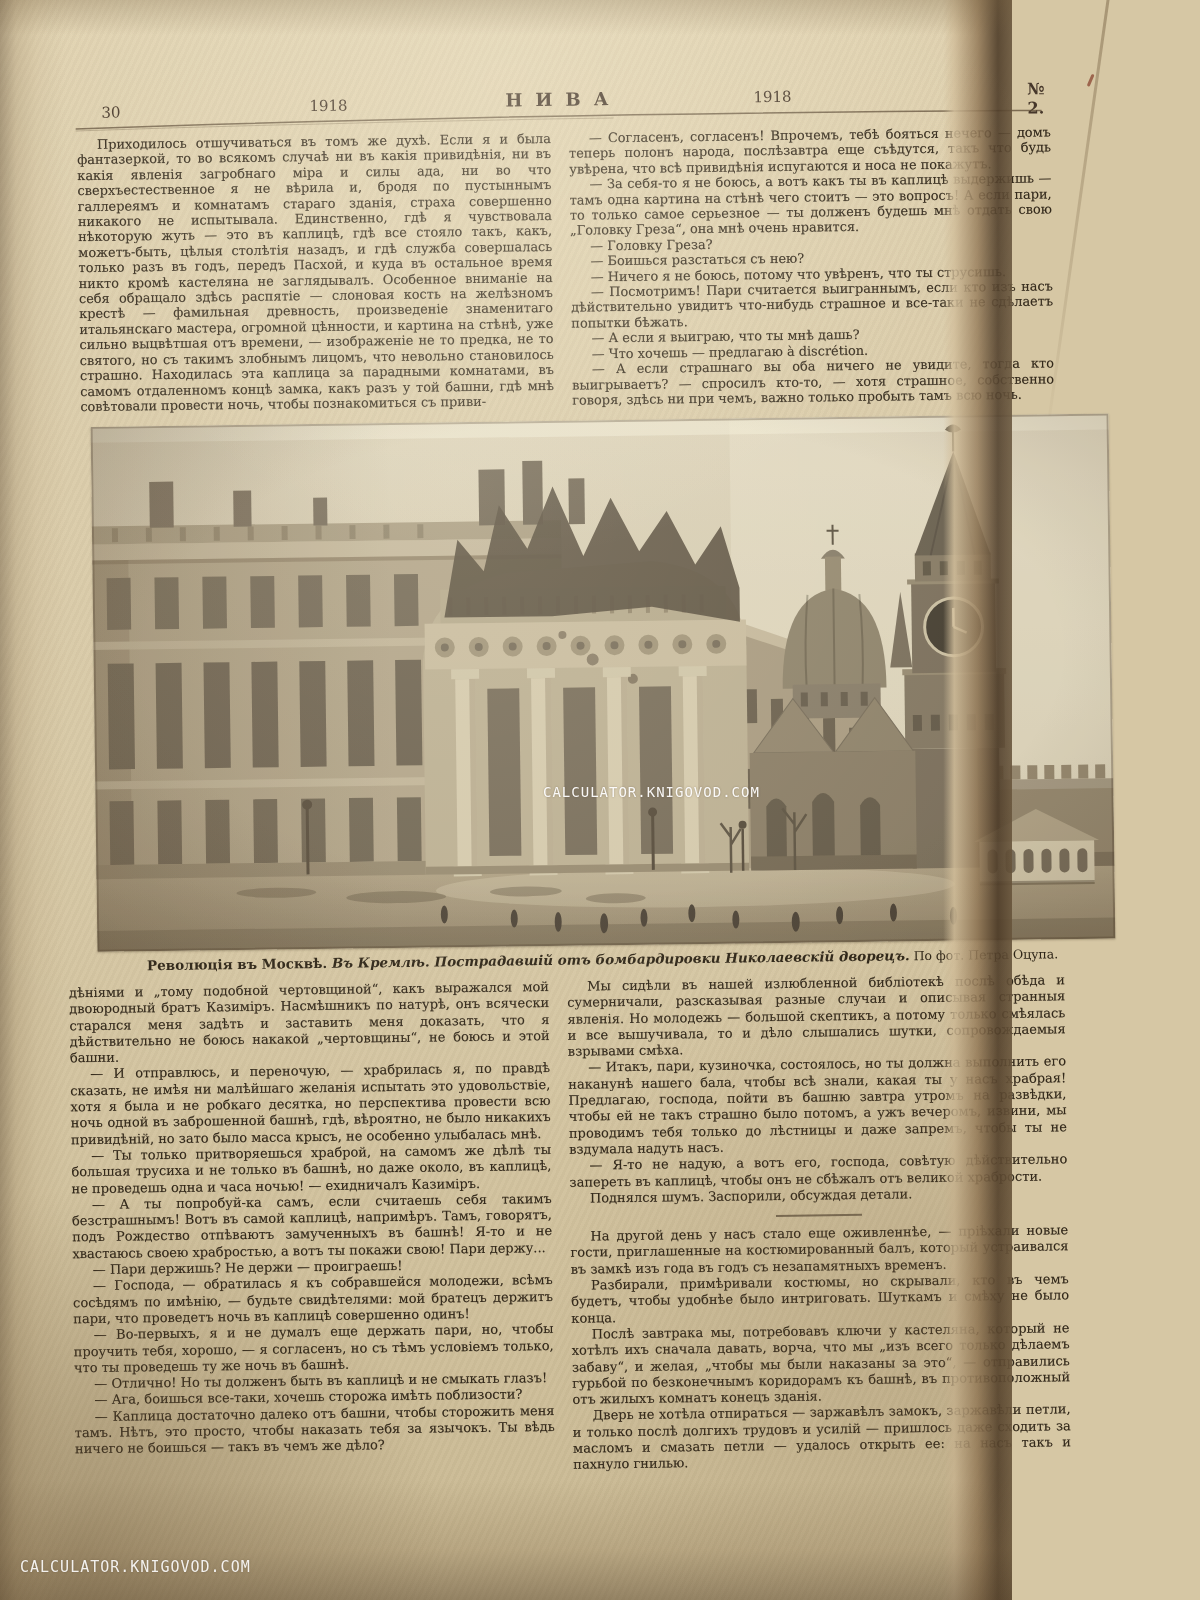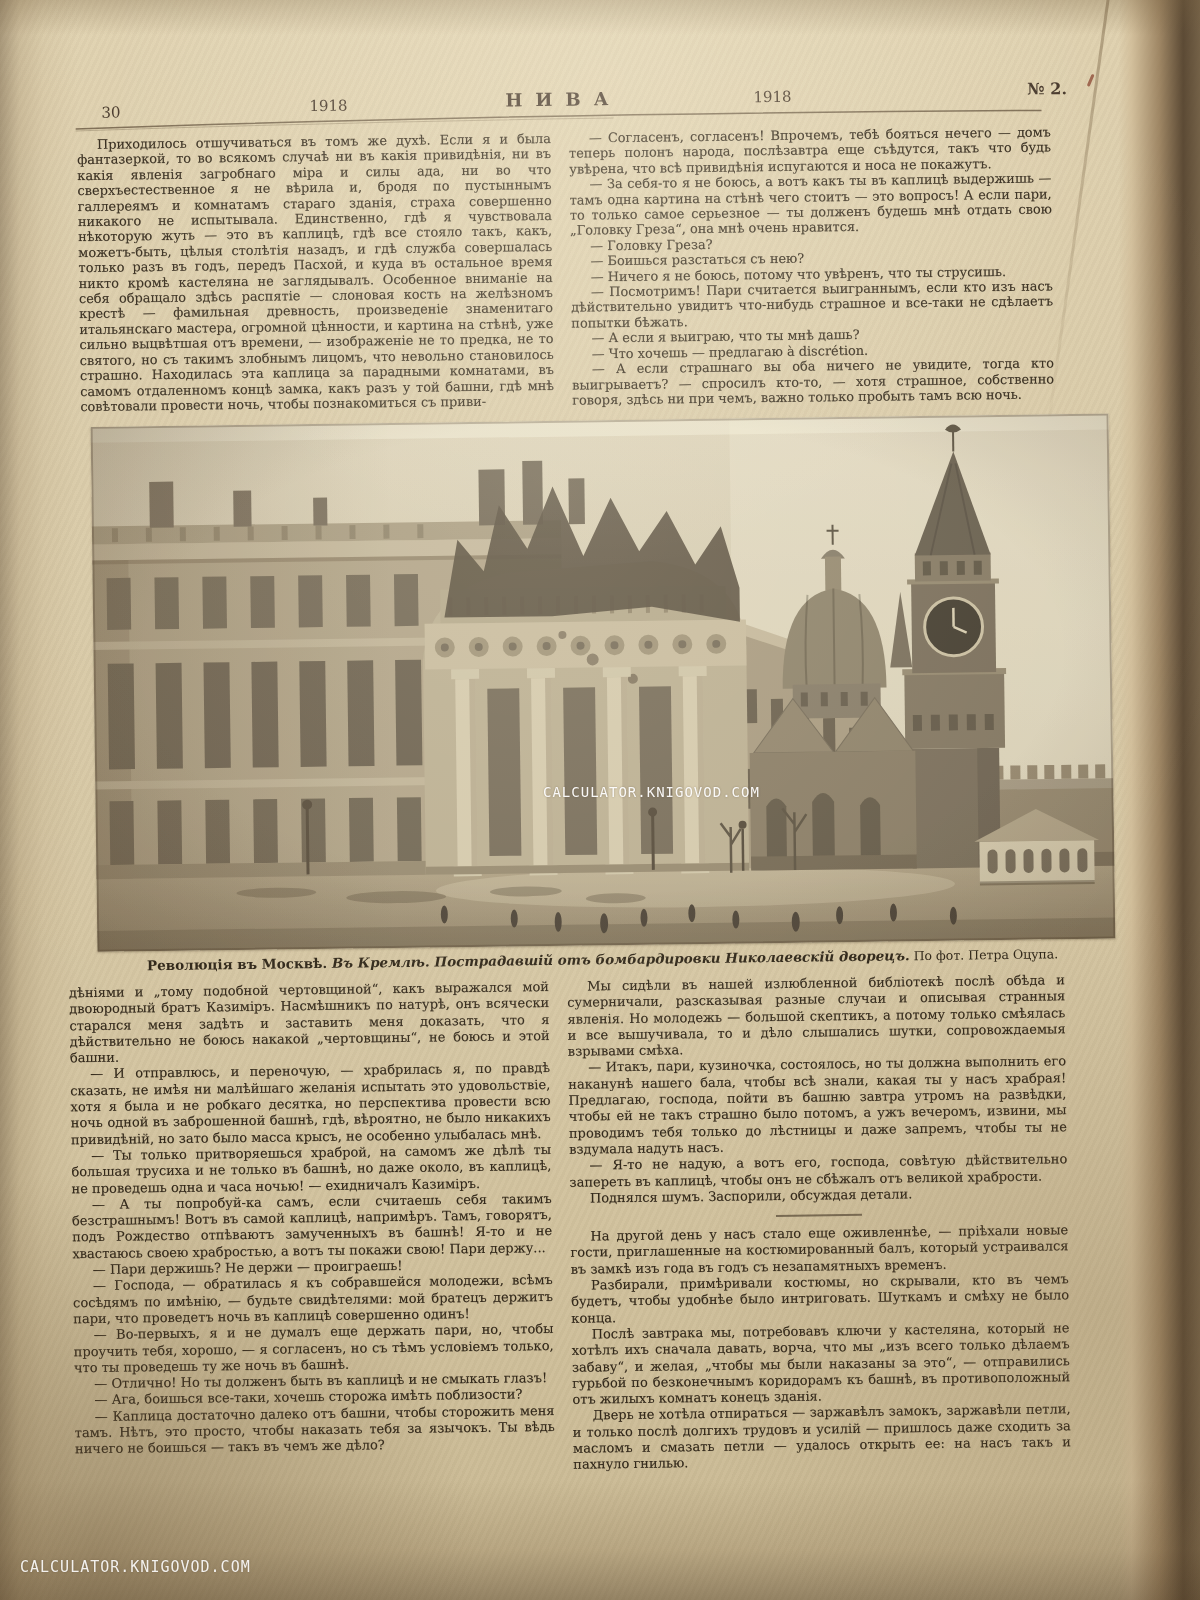--- a/index.html
+++ b/index.html
@@ -2,21 +2,21 @@
 <html lang="ru"><head>
 <meta charset="utf-8">
 <style>
   html,body{margin:0;padding:0;}
   body{
     width:1200px;height:1600px;overflow:hidden;
     background:#d6c7a4;
     font-family:"DejaVu Serif", serif;
     position:relative;
   }
-  .page{position:absolute;inset:0;width:1200px;height:1600px;
+  .page{position:absolute;inset:0;width:1012px;height:1600px;
     background:
       repeating-linear-gradient(115deg, rgba(255,255,255,0.018) 0 3px, rgba(0,0,0,0.018) 3px 6px),
       linear-gradient(180deg,#e0d2b0 0%,#d8c9a6 30%,#d3c4a0 70%,#c9b993 100%);
   }
   .scan{position:absolute;inset:0;transform:rotate(-0.75deg);transform-origin:620px 760px;color:#342a1c;}
 
   
   .mast span{position:absolute;color:#46372a;}
   .pnum{left:110px;top:97px;font-size:15px;}
   .y1{left:318px;top:93px;font-size:15px;}

